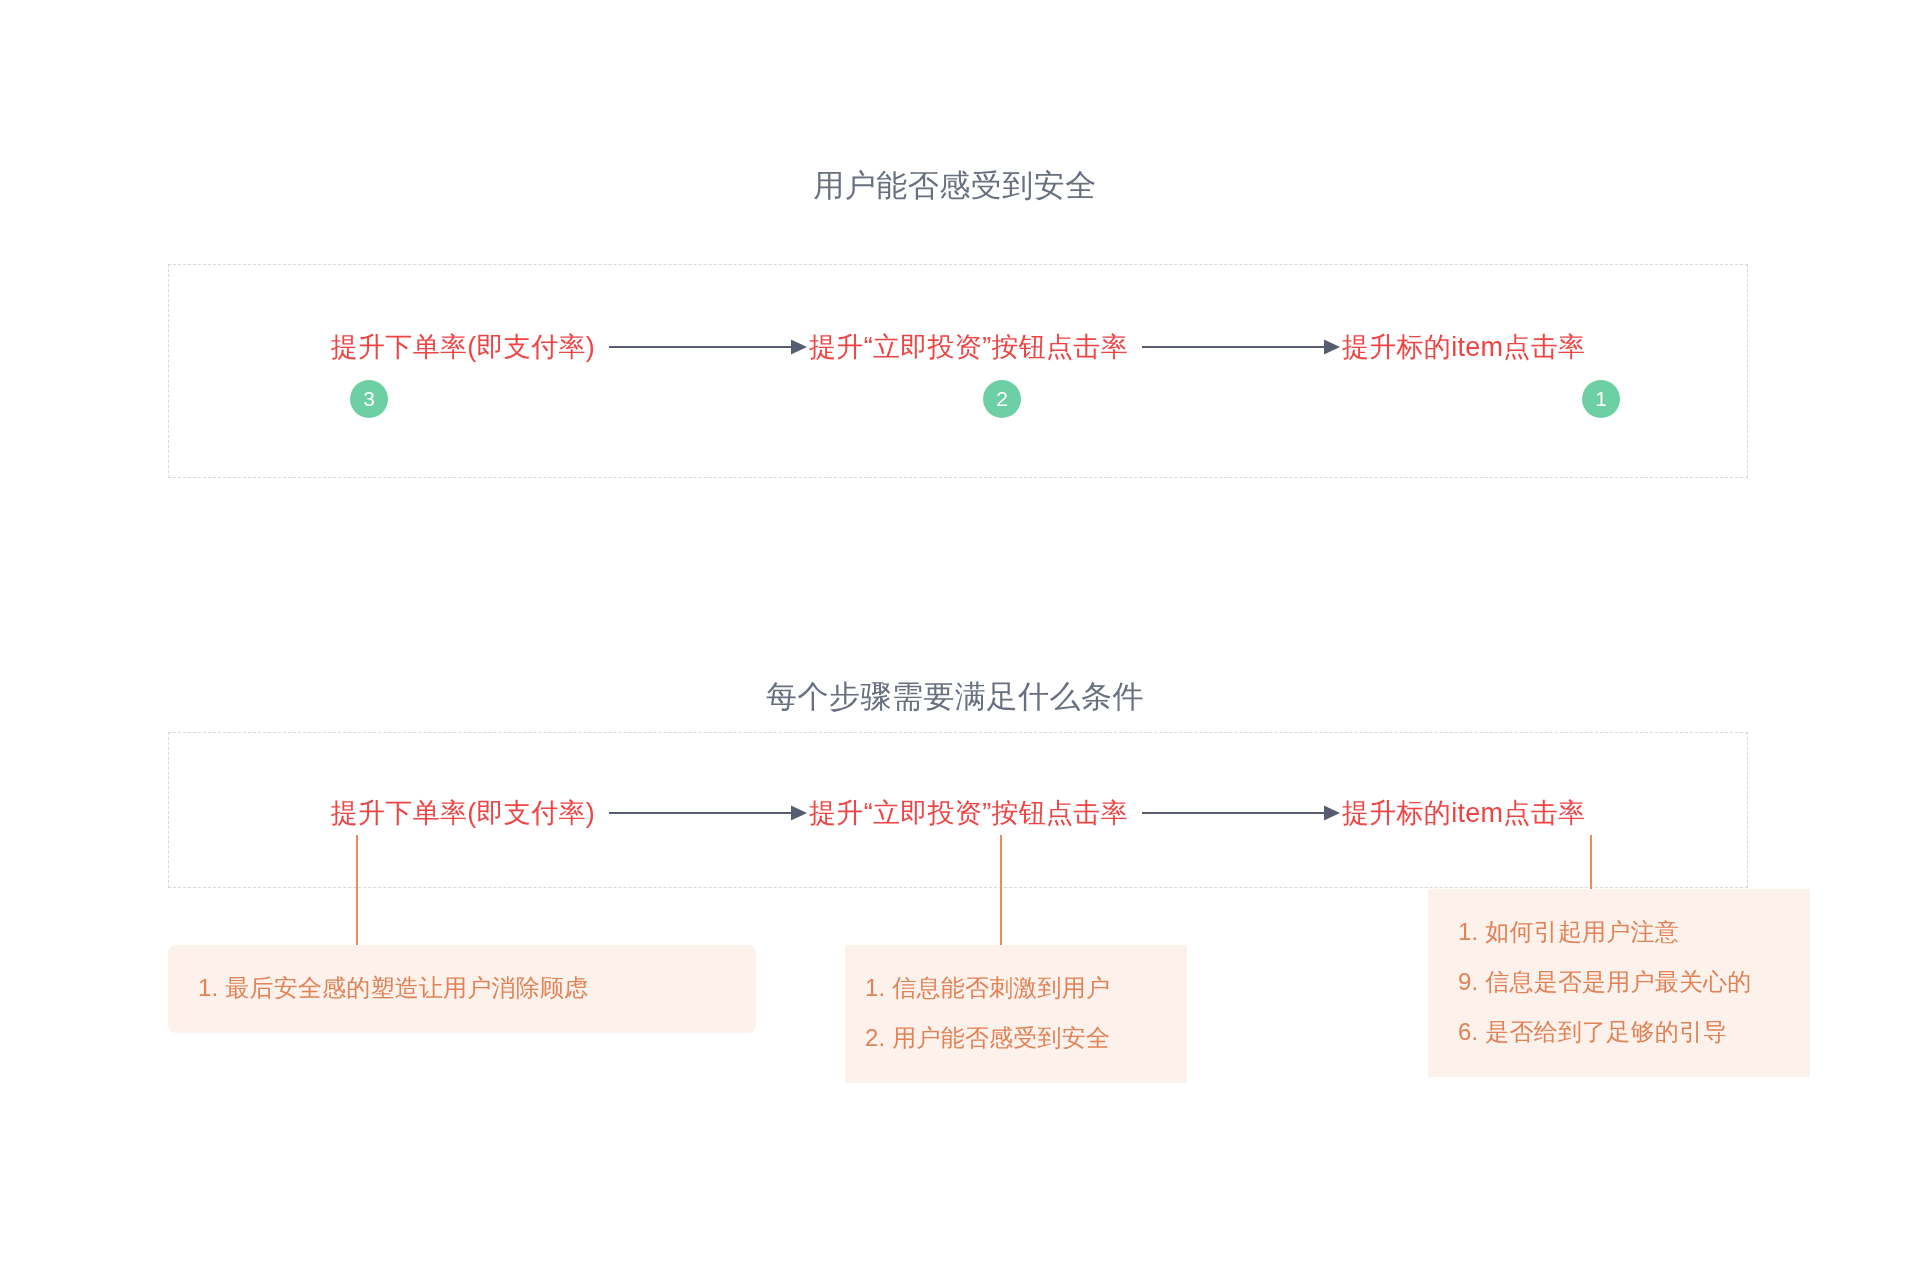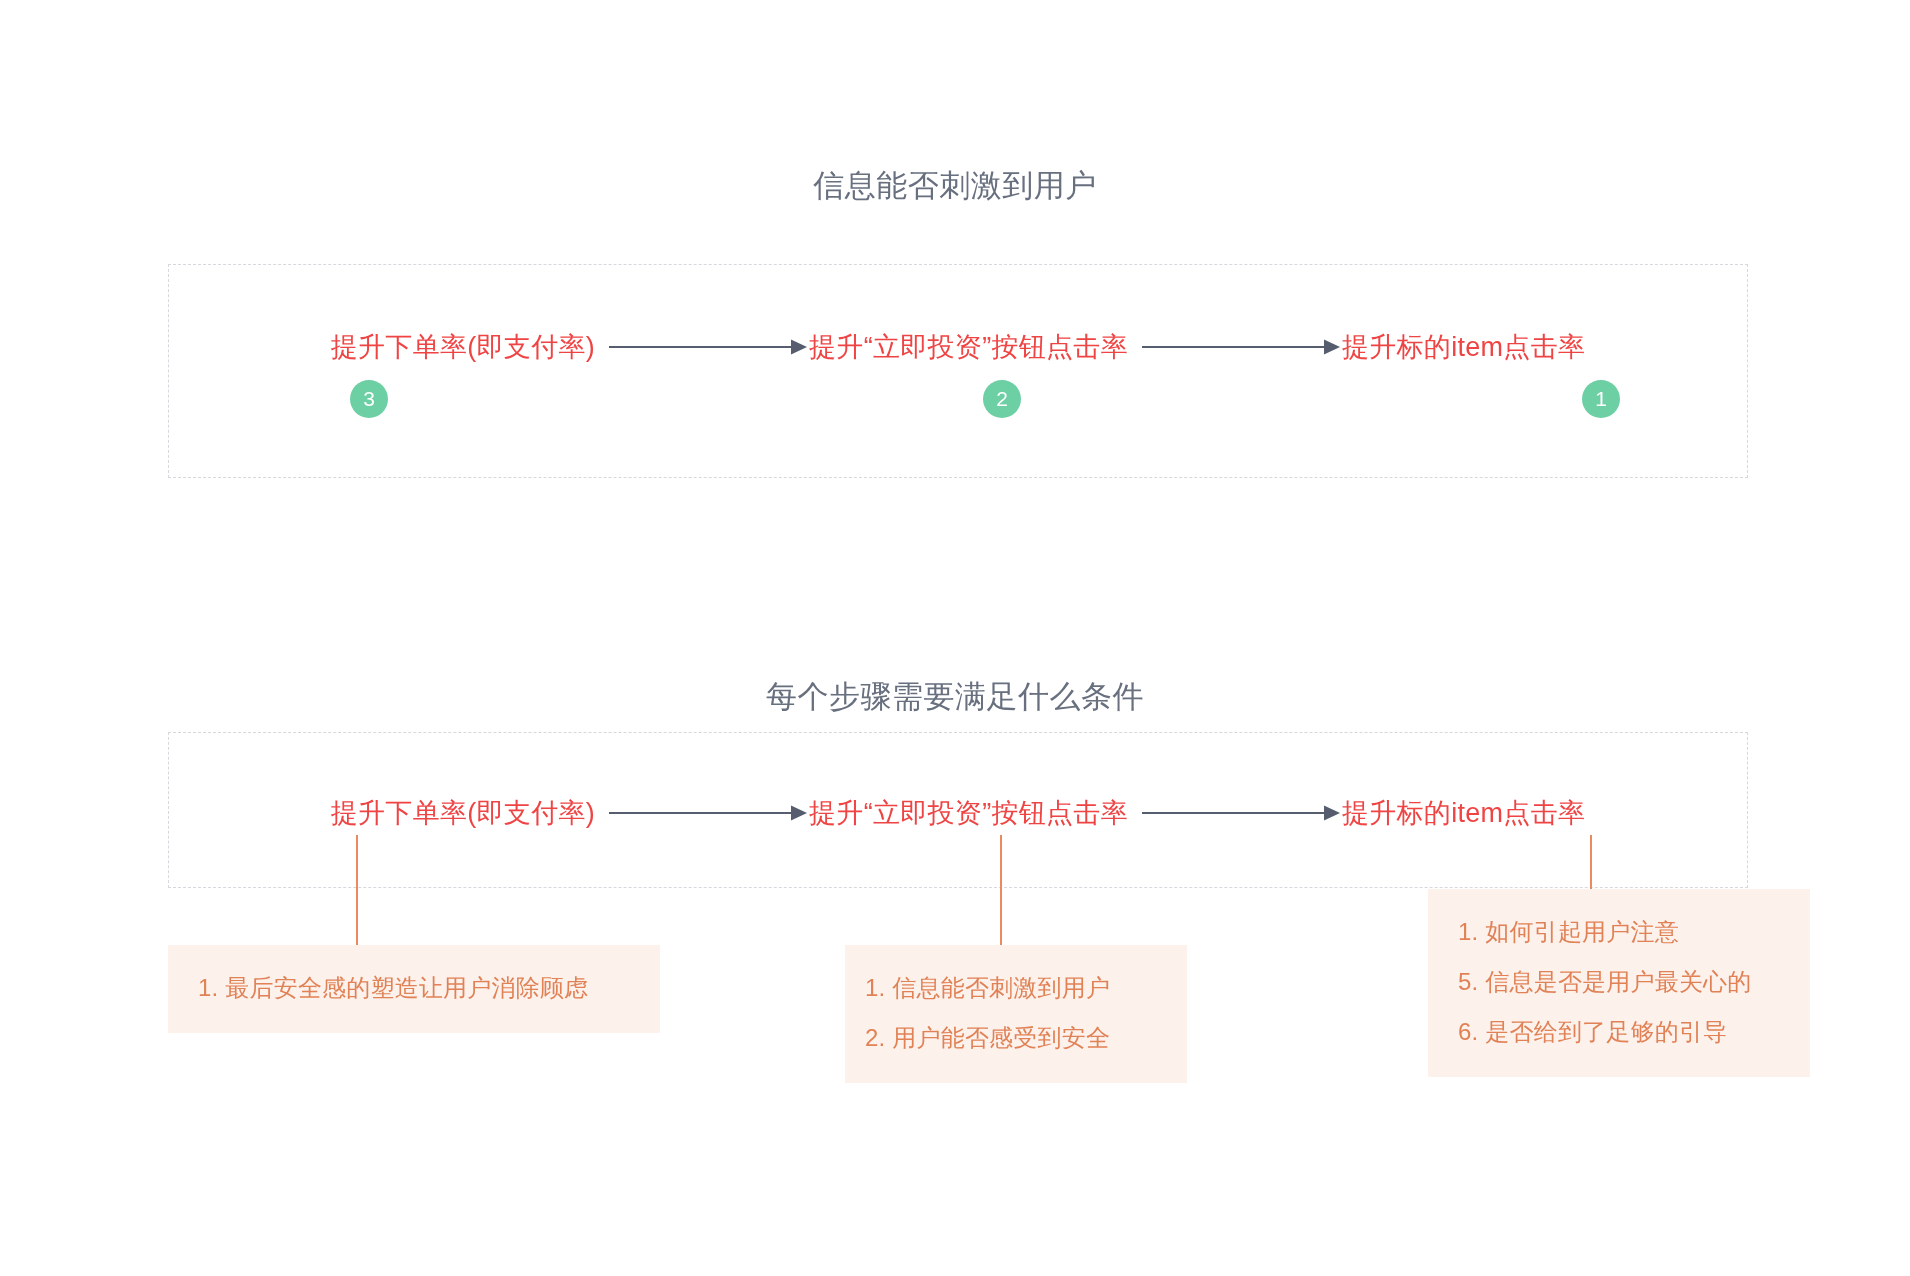--- a/index.html
+++ b/index.html
@@ -109,38 +109,38 @@
   #connector-2 { left: 1000px; top: 835px; height: 110px; }
   #connector-3 { left: 1590px; top: 835px; height: 92px; }
 
   
   .cond-card {
     position: absolute;
     background: #fdf1ec;
     padding: 18px 30px 20px 30px;
     box-sizing: border-box;
   }
-  #cond-card-1 { left: 168px; top: 945px; width: 492px; }
+  #cond-card-1 { left: 168px; top: 945px; width: 588px; border-radius: 8px; }
   #cond-card-2 { left: 845px; top: 945px; width: 342px; padding-left: 20px; }
   #cond-card-3 { left: 1428px; top: 889px; width: 382px; }
 
   .cond-line {
     color: #e08256;
     font-size: 24px;
     line-height: 50px;
     white-space: nowrap;
     letter-spacing: 0.2px;
   }
 </style>
 </head>
 <body>
 
 <div class="canvas">
 
-  <div class="section-title" id="title-1">信息能否刺激到用户</div>
+  <div class="section-title" id="title-1">用户能否感受到安全</div>
 
   <div class="dashed-box" id="flow-box-1"></div>
 
   <div class="flow-row" id="flow-row-1">
     <span class="node-label">提升下单率(即支付率)</span>
 
     <span class="arrow">
       <svg width="214" height="20" viewBox="0 0 214 20">
         <line x1="14" y1="10" x2="196" y2="10" stroke="#555d6e" stroke-width="2.2"></line>
         <polygon points="196,2.5 212,10 196,17.5" fill="#555d6e"></polygon>
@@ -199,17 +199,17 @@
     <div class="cond-line">1. 最后安全感的塑造让用户消除顾虑</div>
   </div>
 
   <div class="cond-card" id="cond-card-2">
     <div class="cond-line">1. 信息能否刺激到用户</div>
     <div class="cond-line">2. 用户能否感受到安全</div>
   </div>
 
   <div class="cond-card" id="cond-card-3">
     <div class="cond-line">1. 如何引起用户注意</div>
-    <div class="cond-line">5. 信息是否是用户最关心的</div>
+    <div class="cond-line">9. 信息是否是用户最关心的</div>
     <div class="cond-line">6. 是否给到了足够的引导</div>
   </div>
 
 </div>
 
 </body></html>

